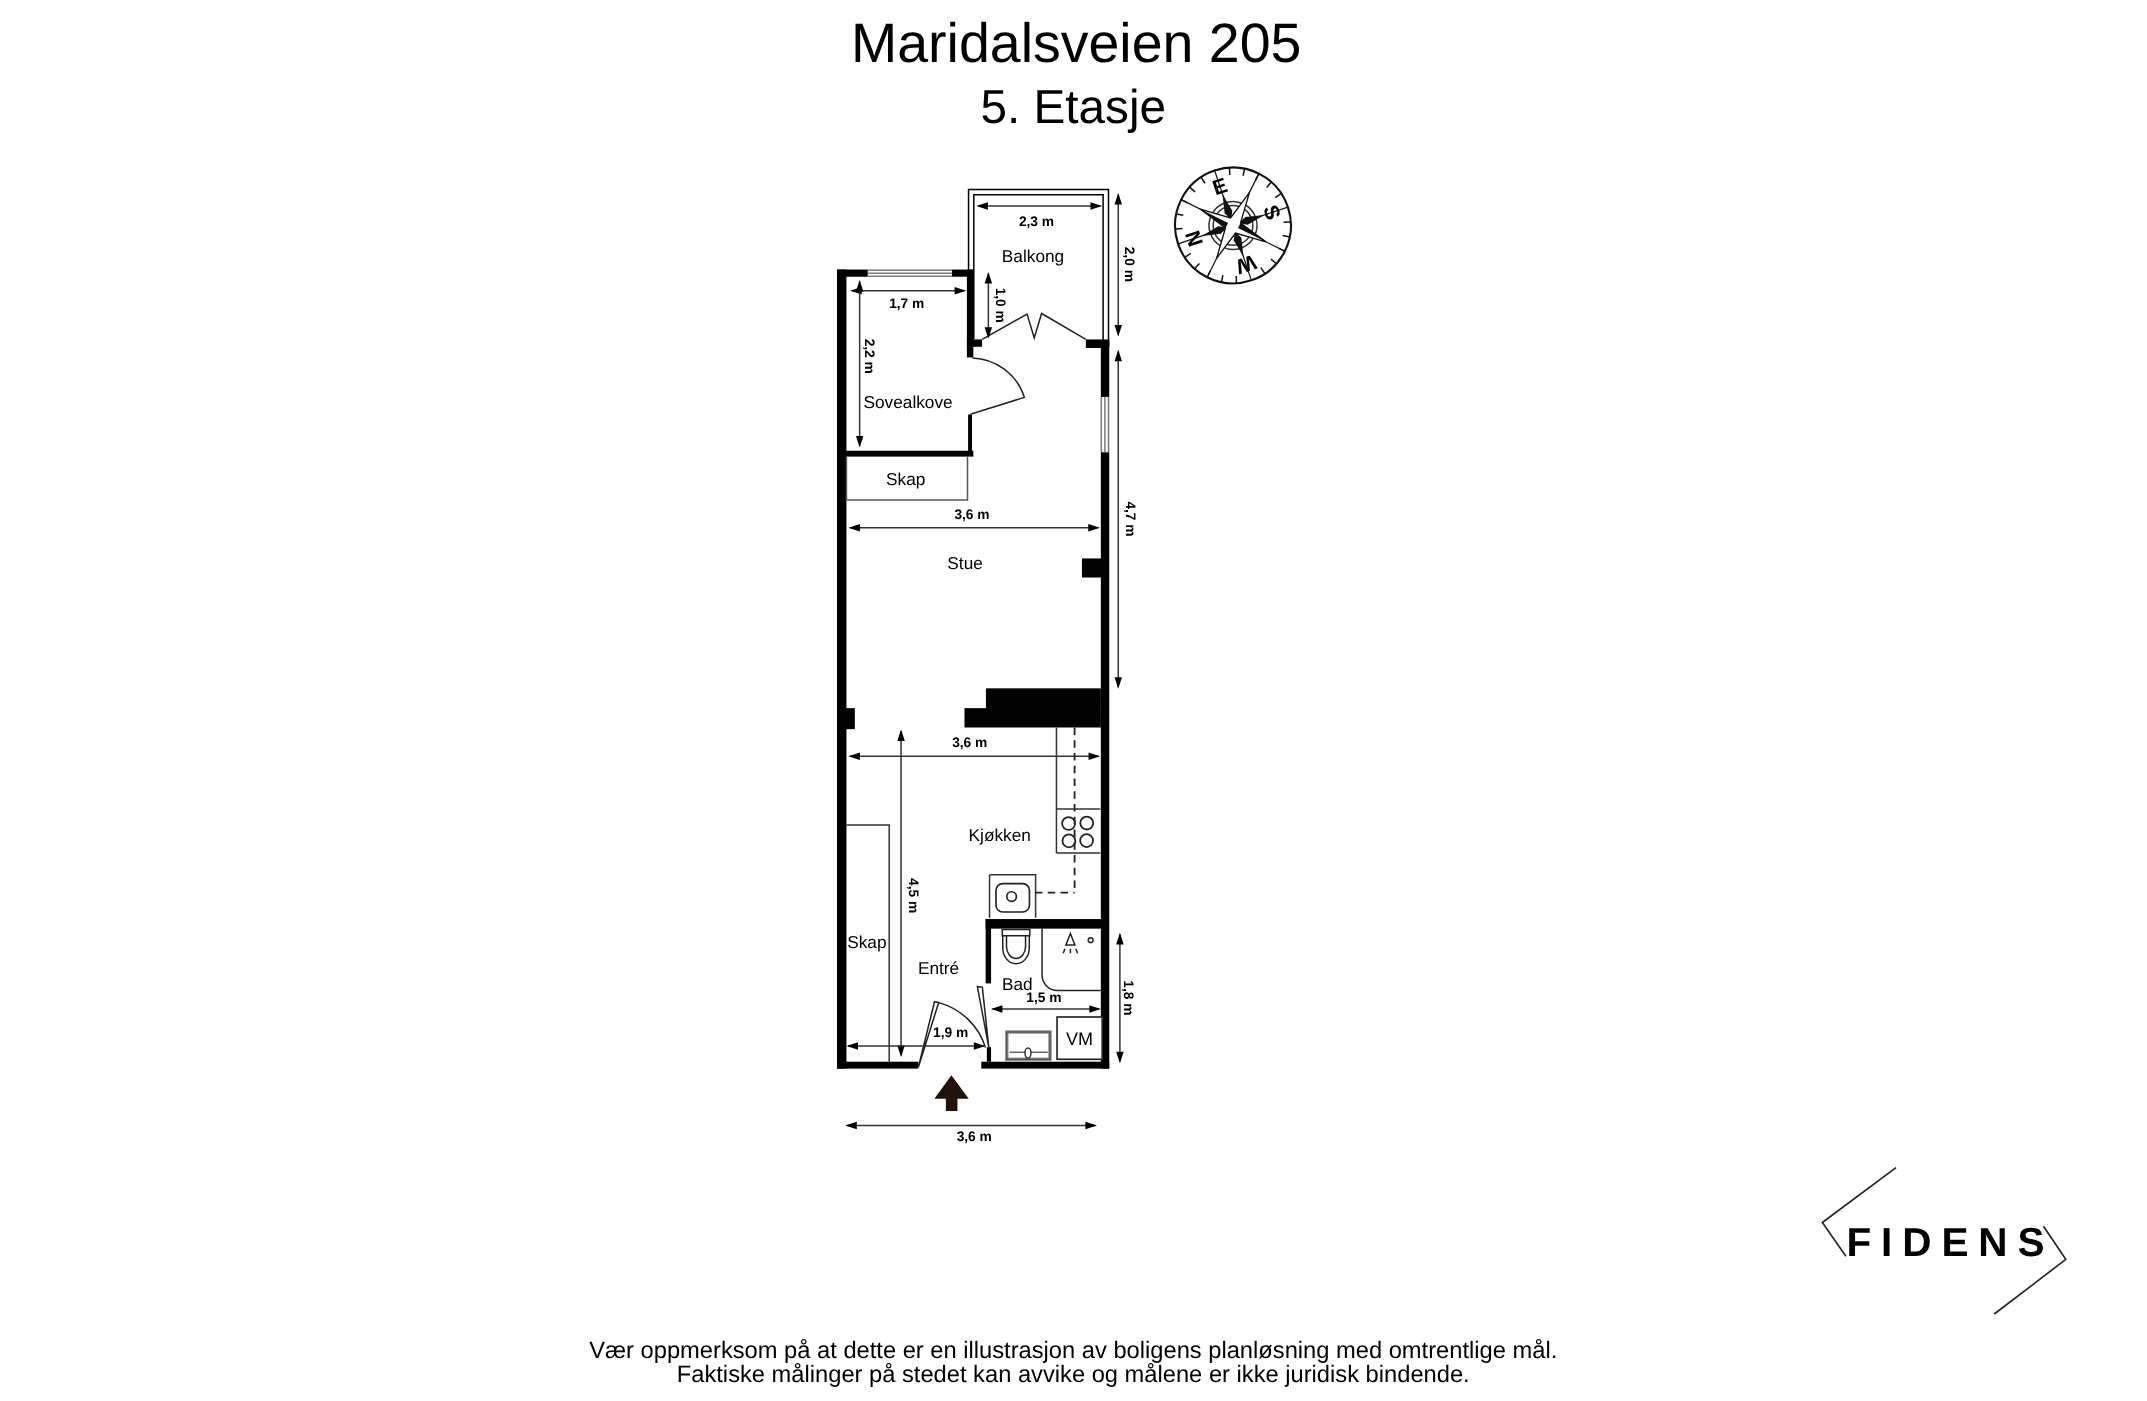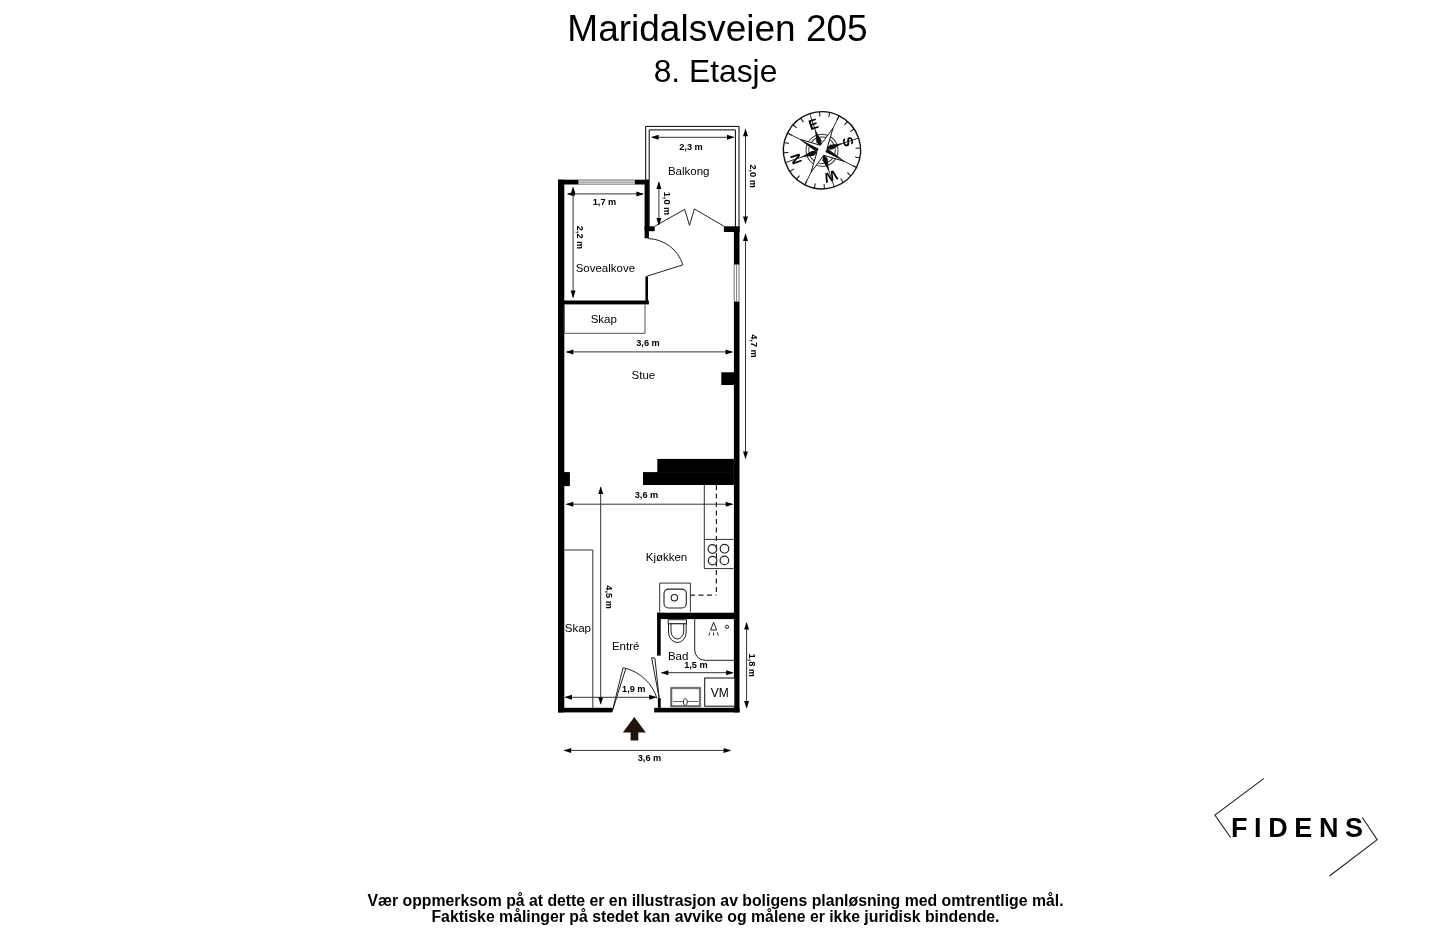--- a/index.html
+++ b/index.html
@@ -6,21 +6,21 @@
 body{width:1431px;height:934px;position:relative;overflow:hidden;
      font-family:"Liberation Sans", sans-serif;}
 .ttl{position:absolute;left:0;width:1431px;text-align:center;color:#000;line-height:1;}
 svg text{font-family:"Liberation Sans", sans-serif;fill:#000;}
 </style>
 </head>
 <body>
 
 <div class="ttl" style="top:9.5px;left:2px;font-size:37px;">Maridalsveien 205</div>
 
-<div class="ttl" style="top:56px;font-size:31.8px;">8. Etasje</div>
+<div class="ttl" style="top:56px;font-size:31.8px;">5. Etasje</div>
 
 <svg width="1431" height="934" viewBox="0 0 1431 934" style="position:absolute;left:0;top:0;">
 
 <rect x="558" y="179.7" width="6.3" height="532.7" fill="#000"></rect>
 
 <rect x="558" y="179.7" width="91" height="4.8" fill="#000"></rect>
 
 <g>
       <rect x="578.5" y="179.4" width="56.2" height="5.4" fill="#fff"></rect>
 <g stroke="#7a7a7a" stroke-width="1">
@@ -300,13 +300,13 @@
 </g>
 </g>
 
 <g>
 <polyline points="1264,778.4 1214.9,815 1230.6,837.5" fill="none" stroke="#222" stroke-width="1.1"></polyline>
 <polyline points="1362.3,817.5 1377.2,839.6 1329.5,876" fill="none" stroke="#222" stroke-width="1.1"></polyline>
 <text x="1231" y="837" font-size="27" font-weight="bold" textLength="132" lengthAdjust="spacing" fill="#1a1a1a">FIDENS</text>
 </g>
 </svg>
 
-<div class="ttl" style="top:892.5px;font-size:15.8px;line-height:16px;font-weight:bold;">Vær oppmerksom på at dette er en illustrasjon av boligens planløsning med omtrentlige mål.<br>Faktiske målinger på stedet kan avvike og målene er ikke juridisk bindende.</div>
+<div class="ttl" style="top:892.5px;font-size:15.8px;line-height:16px;">Vær oppmerksom på at dette er en illustrasjon av boligens planløsning med omtrentlige mål.<br>Faktiske målinger på stedet kan avvike og målene er ikke juridisk bindende.</div>
 
 </body></html>

